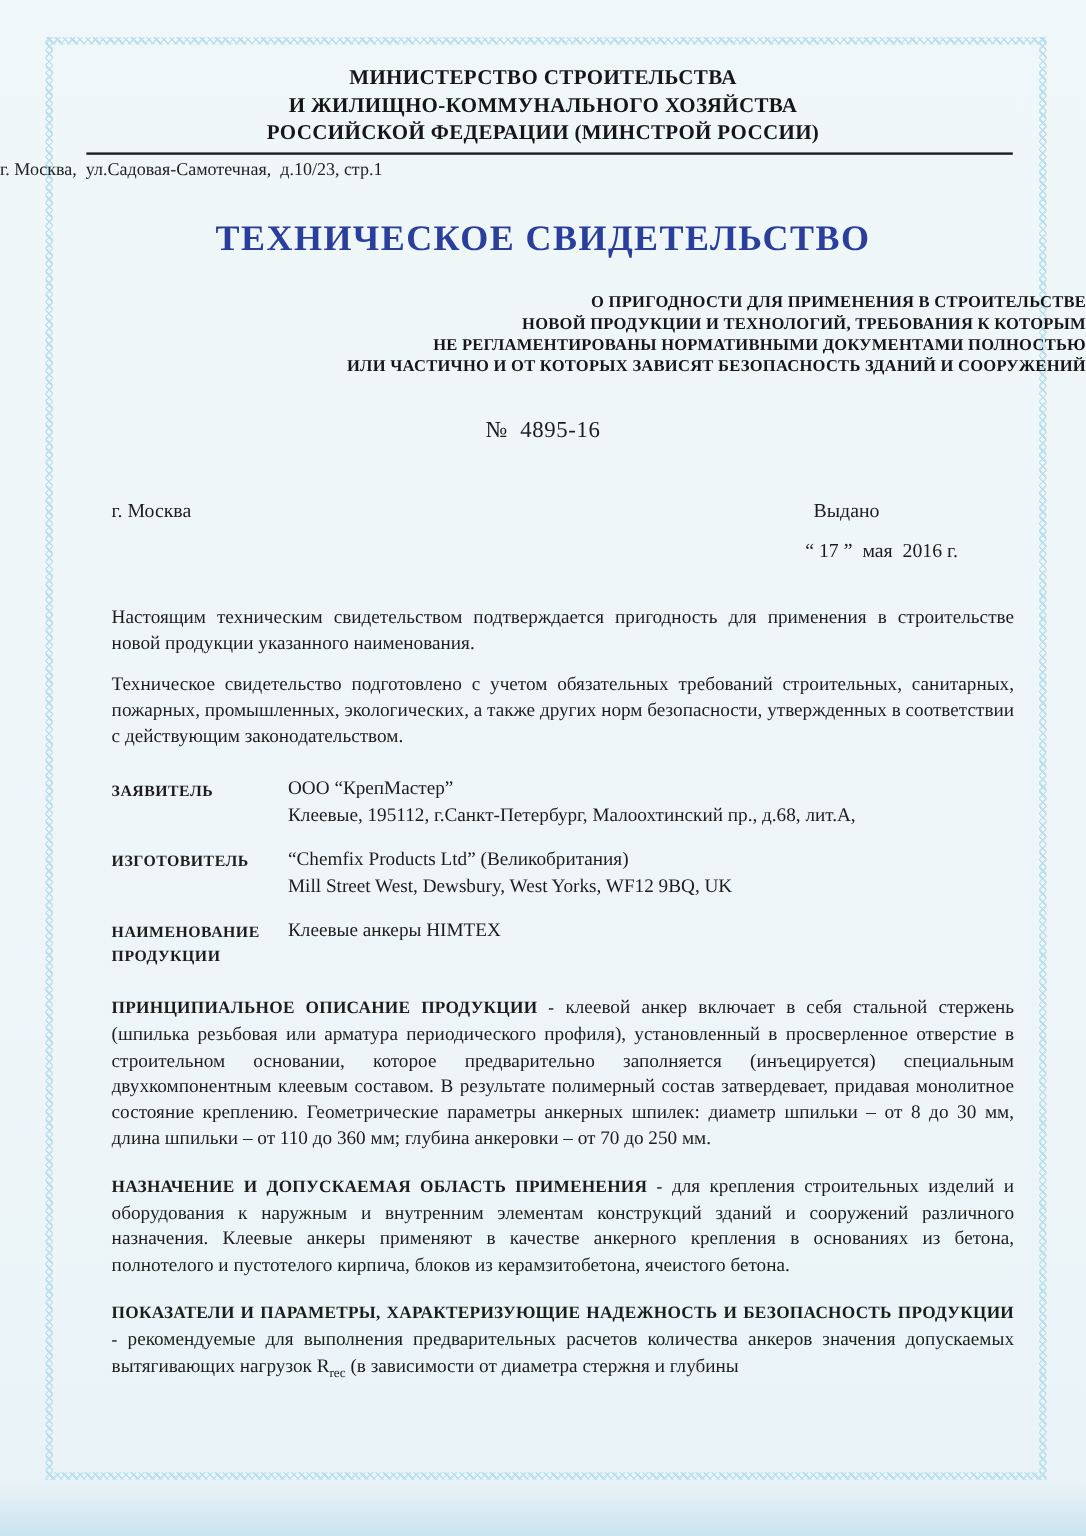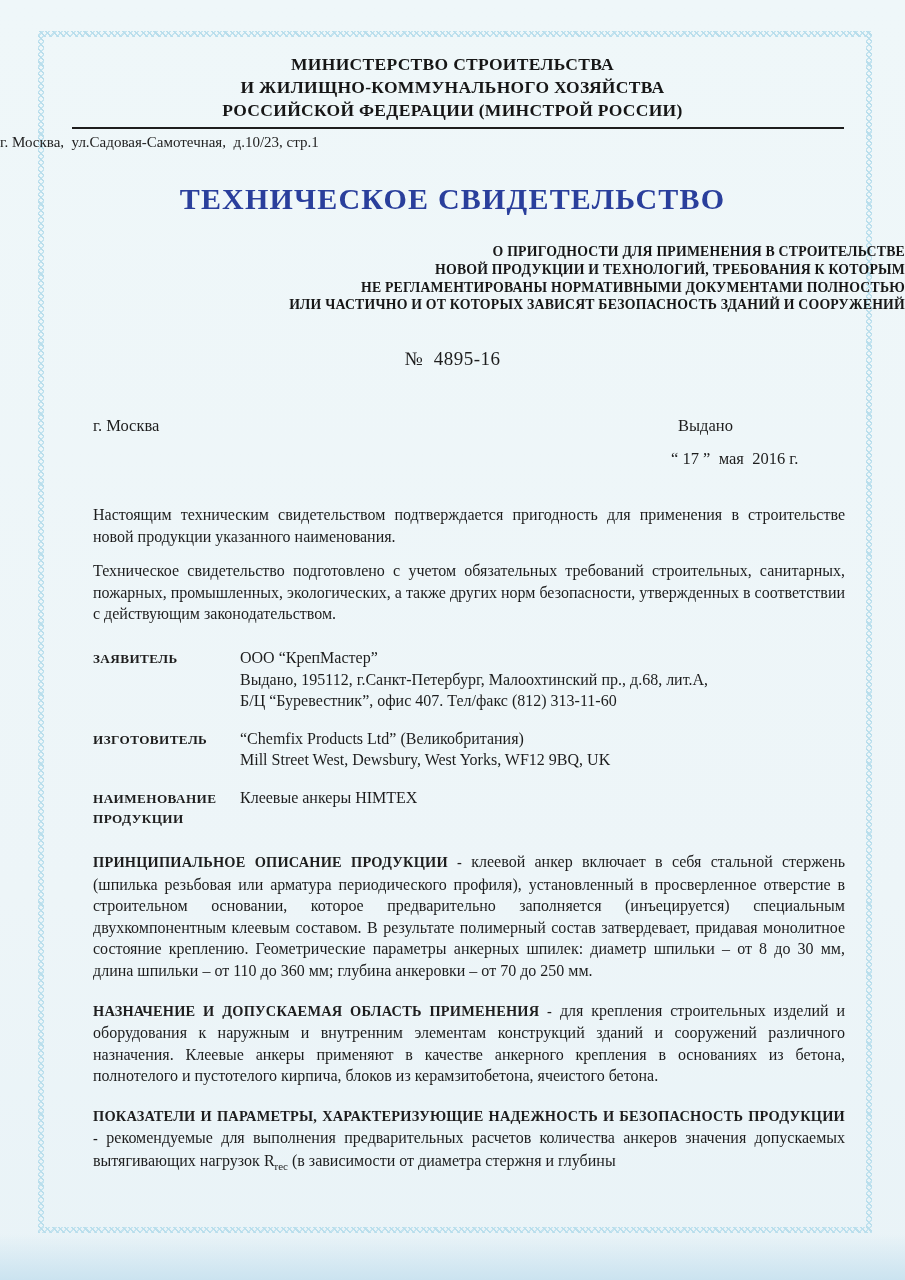--- a/index.html
+++ b/index.html
@@ -121,22 +121,21 @@
 
   <div class="body-flow">
 
     <p class="intro">Настоящим техническим свидетельством подтверждается пригодность для применения в строительстве новой продукции указанного наименования.</p>
     <p class="intro second">Техническое свидетельство подготовлено с учетом обязательных требований строительных, санитарных, пожарных, промышленных, экологических, а также других норм безопасности, утвержденных в соответствии с действующим законодательством.</p>
 
     <div class="field">
       <div class="field-label">ЗАЯВИТЕЛЬ</div>
       <div class="field-value">
         <div>ООО “КрепМастер”</div>
-        <div>Выдано, 195112, г.Санкт-Петербург, Малоохтинский пр., д.68, лит.А,</div>
-        <div>Б/Ц “Буревестник”, офис 407. Тел/факс (812) 313-11-60</div>
+        <div>Клеевые, 195112, г.Санкт-Петербург, Малоохтинский пр., д.68, лит.А,</div>
       </div>
     </div>
 
     <div class="field">
       <div class="field-label">ИЗГОТОВИТЕЛЬ</div>
       <div class="field-value">
         <div>“Chemfix Products Ltd” (Великобритания)</div>
         <div>Mill Street West, Dewsbury, West Yorks, WF12 9BQ, UK</div>
       </div>
     </div>

